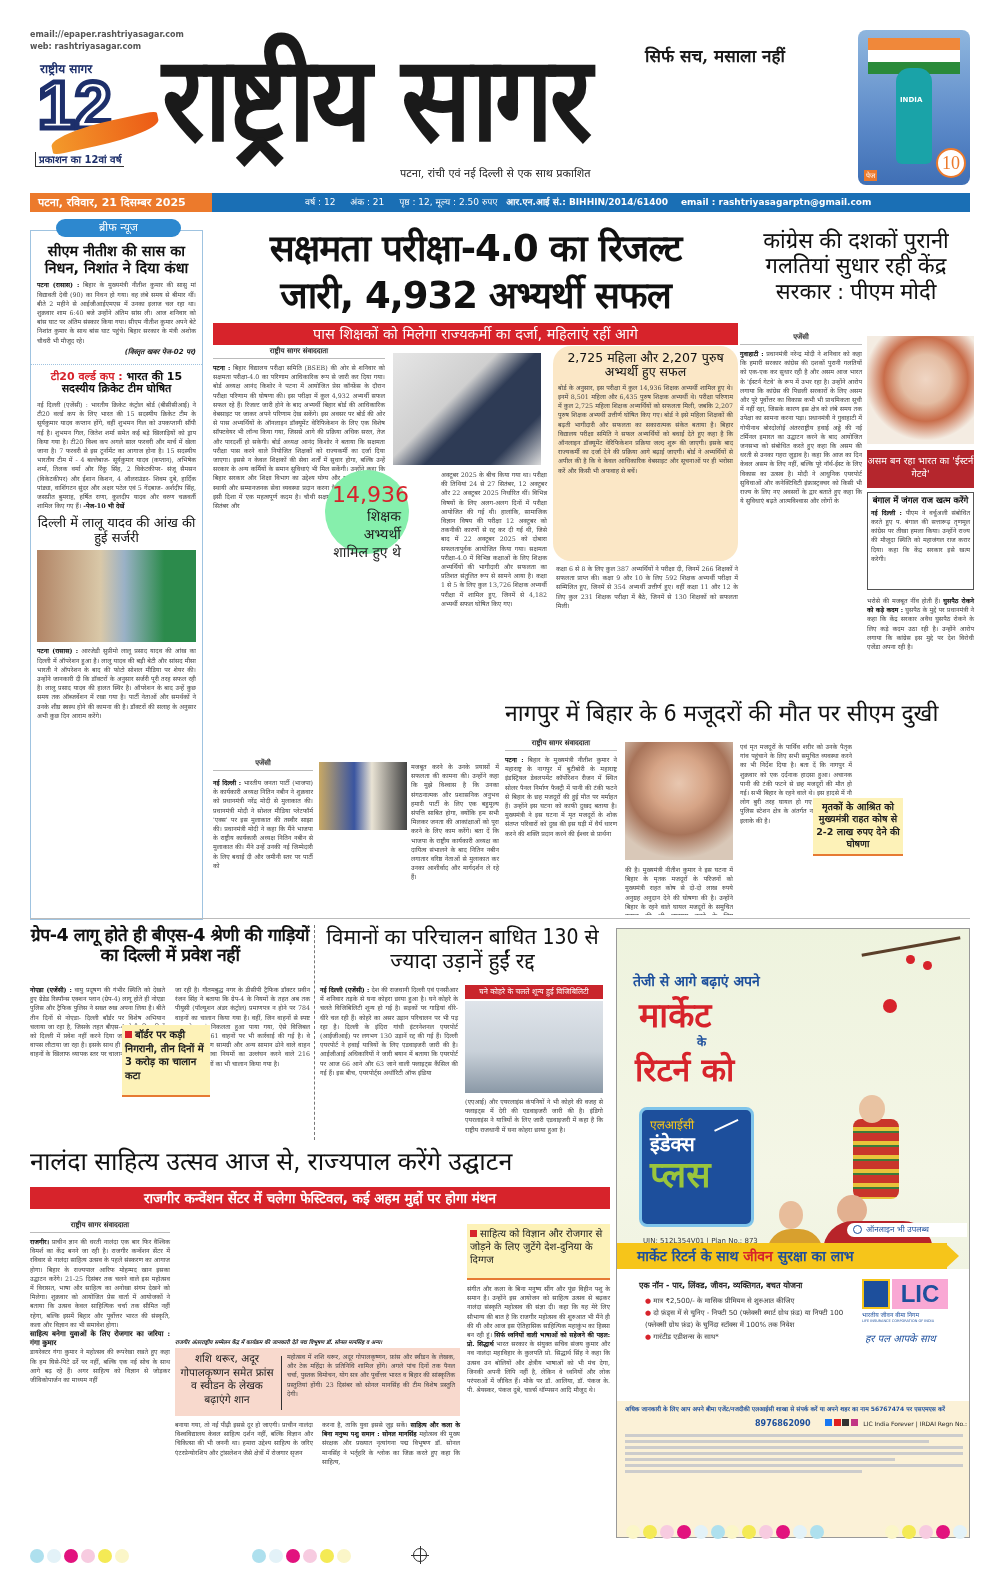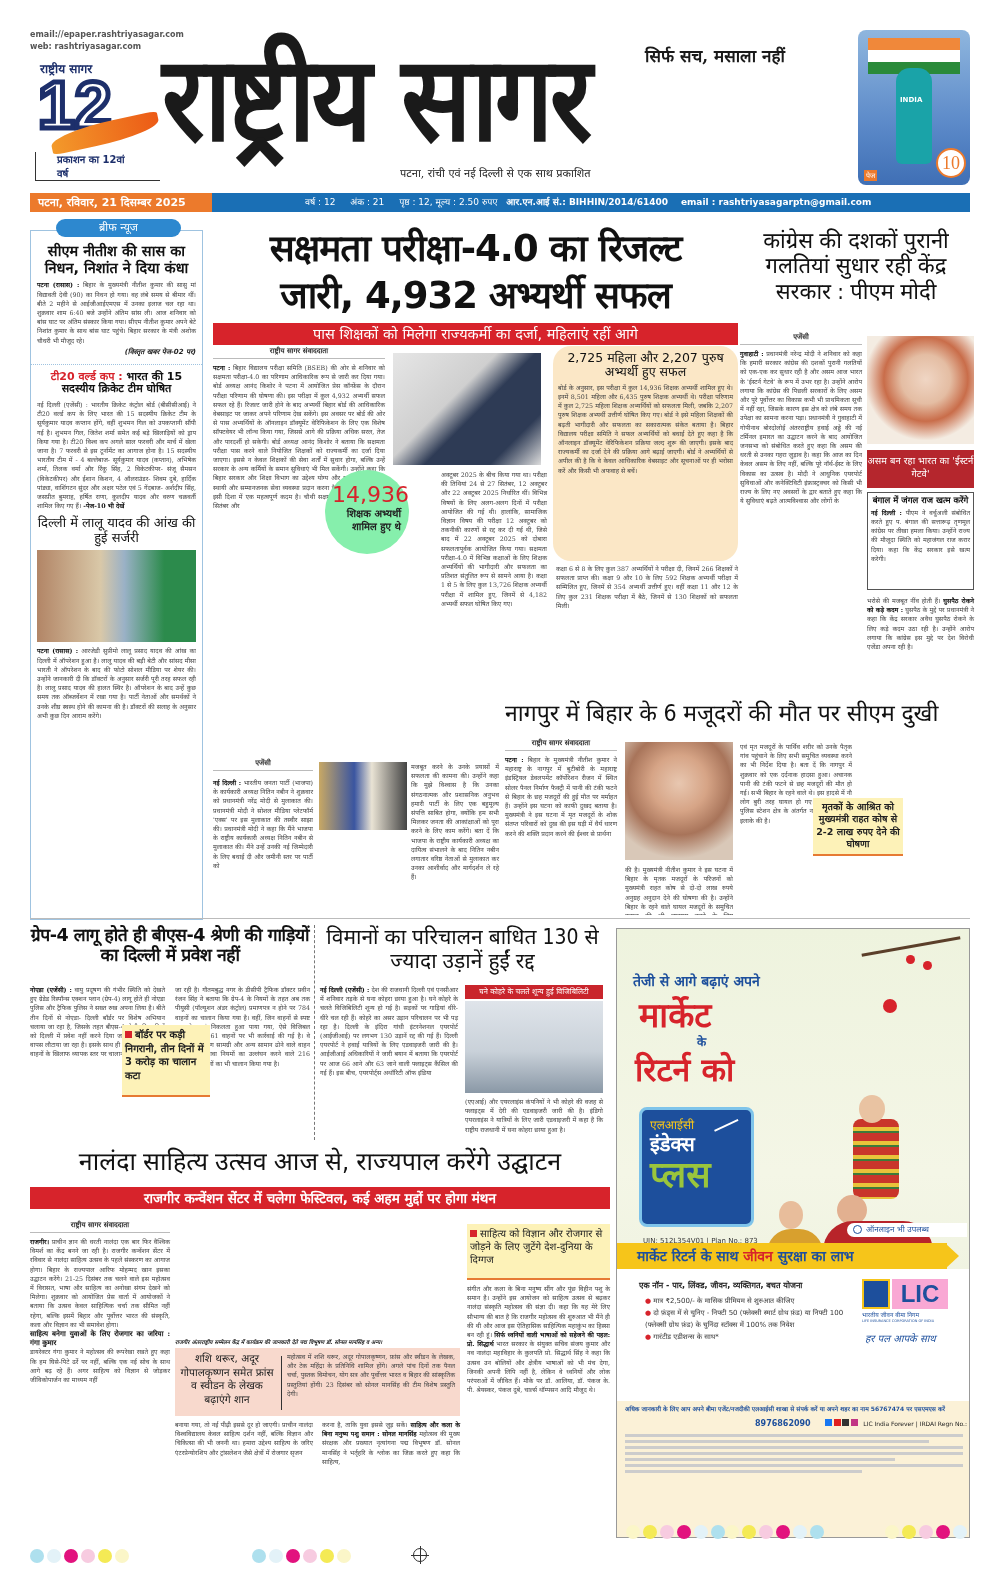--- a/index.html
+++ b/index.html
@@ -18,21 +18,21 @@
 <body>
 
 <div class="abs" style="left:0;top:0;width:1004px;height:190px;">
   <div class="abs" style="left:30px;top:30px;font-size:8px;font-weight:bold;color:#555;">email://epaper.rashtriyasagar.com</div>
   <div class="abs" style="left:30px;top:42px;font-size:8px;font-weight:bold;color:#555;">web: rashtriyasagar.com</div>
 
   <div class="abs" style="left:30px;top:60px;width:130px;height:110px;">
     <div style="font-size:12px;font-weight:bold;color:#1d2f6b;margin-left:10px;">राष्ट्रीय सागर</div>
     <div style="position:absolute;left:8px;top:12px;font-size:66px;font-weight:bold;color:#fff;-webkit-text-stroke:5px #1d2f6b;line-height:1;font-family:'Liberation Sans',sans-serif;">12</div>
     <div style="position:absolute;left:20px;top:62px;width:110px;height:22px;background:linear-gradient(90deg,#f39a2b,#ec5a16);border-radius:60% 10% 60% 10%;transform:rotate(-12deg);"></div>
-    <div style="position:absolute;left:5px;top:92px;font-size:10px;font-weight:bold;color:#1d2f6b;border-left:1px solid #333;border-bottom:1px solid #333;padding:0 21px;">प्रकाशन का 12वां वर्ष</div>
+    <div style="position:absolute;left:5px;top:92px;font-size:10px;font-weight:bold;color:#1d2f6b;border-left:1px solid #333;border-bottom:1px solid #333;padding:0 3px;">प्रकाशन का 12वां वर्ष</div>
   </div>
 
   <div class="abs" style="left:162px;top:40px;font-size:118px;font-weight:bold;color:#1a1a1a;font-family:'DejaVu Sans',sans-serif;letter-spacing:-4px;line-height:1;transform:scaleX(0.88);transform-origin:left;white-space:nowrap;">राष्ट्रीय सागर</div>
   <div class="abs" style="left:645px;top:44px;font-size:17px;font-weight:bold;color:#1a1a1a;font-family:'DejaVu Serif',serif;">सिर्फ सच, मसाला नहीं</div>
   <div class="abs" style="left:400px;top:165px;font-size:11px;color:#222;font-family:'DejaVu Serif',serif;">पटना, रांची एवं नई दिल्ली से एक साथ प्रकाशित</div>
 
   <div class="abs" style="left:858px;top:30px;width:112px;height:155px;border-radius:8px;background:linear-gradient(180deg,#8fb6de 0%,#5c8ac9 60%,#3f6fb5 100%);overflow:hidden;">
     <div style="position:absolute;left:10px;top:8px;width:92px;height:36px;background:linear-gradient(180deg,#f0883a 33%,#fff 33%,#fff 66%,#2a8a3a 66%);"></div>
     <div style="position:absolute;left:38px;top:38px;width:36px;height:96px;background:#1aa3a8;border-radius:14px 14px 6px 6px;"></div>
     <div style="position:absolute;left:42px;top:66px;font-size:7px;color:#fff;font-weight:bold;">INDIA</div>
@@ -76,21 +76,21 @@
   <div class="redband" style="font-size:14.5px;height:22px;line-height:22px;margin-top:6px;white-space:nowrap;">पास शिक्षकों को मिलेगा राज्यकर्मी का दर्जा, महिलाएं रहीं आगे</div>
 
   <div class="abs" style="left:0;top:118px;width:172px;">
     <div class="byline">राष्ट्रीय सागर संवाददाता</div>
     <p class="small"><b>पटना :</b> <span>बिहार विद्यालय परीक्षा समिति (BSEB) की ओर से शनिवार को सक्षमता परीक्षा-4.0 का परिणाम आधिकारिक रूप से जारी कर दिया गया। बोर्ड अध्यक्ष आनंद किशोर ने पटना में आयोजित प्रेस कॉन्फ्रेंस के दौरान परीक्षा परिणाम की घोषणा की। इस परीक्षा में कुल 4,932 अभ्यर्थी सफल सफल रहे हैं। रिजल्ट जारी होने के बाद अभ्यर्थी बिहार बोर्ड की आधिकारिक वेबसाइट पर जाकर अपने परिणाम देख सकेंगे। इस अवसर पर बोर्ड की ओर से पास अभ्यर्थियों के ऑनलाइन डॉक्यूमेंट वेरिफिकेशन के लिए एक विशेष सॉफ्टवेयर भी लॉन्च किया गया, जिससे आगे की प्रक्रिया अधिक सरल, तेज और पारदर्शी हो सकेगी। बोर्ड अध्यक्ष आनंद किशोर ने बताया कि सक्षमता परीक्षा पास करने वाले नियोजित शिक्षकों को राज्यकर्मी का दर्जा दिया जाएगा। इससे न केवल शिक्षकों की सेवा शर्तों में सुधार होगा, बल्कि उन्हें सरकार के अन्य कर्मियों के समान सुविधाएं भी मिल सकेंगी। उन्होंने कहा कि बिहार सरकार और शिक्षा विभाग का उद्देश्य योग्य और सक्षम शिक्षकों को स्थायी और सम्मानजनक सेवा व्यवस्था प्रदान करना है, और सक्षमता परीक्षा इसी दिशा में एक महत्वपूर्ण कदम है। चौथी सक्षमता परीक्षा का आयोजन सितंबर और</span></p>
   </div>
 
   <div class="abs img" style="left:180px;top:125px;width:148px;height:112px;background:linear-gradient(135deg,#e6e6e6 0%,#cfcfcf 40%,#2e3b55 55%,#2e3b55 80%,#ddd 100%);"></div>
   <div class="abs" style="left:112px;top:242px;width:84px;height:84px;border-radius:50%;background:#86efac;text-align:right;">
     <div style="font-size:22px;color:#d7232b;margin-top:12px;font-family:'DejaVu Sans',sans-serif;">14,936</div>
-    <div style="font-size:10px;font-weight:bold;color:#222;padding:0 8px;line-height:1.3;">शिक्षक अभ्यर्थी शामिल हुए थे</div>
+    <div style="font-size:14px;font-weight:normal;color:#222;padding:0 8px;line-height:1.3;">शिक्षक अभ्यर्थी शामिल हुए थे</div>
   </div>
   <div class="abs" style="left:228px;top:242px;width:106px;">
     <p class="small">अक्टूबर 2025 के बीच किया गया था। परीक्षा की तिथियां 24 से 27 सितंबर, 12 अक्टूबर और 22 अक्टूबर 2025 निर्धारित थीं। विभिन्न विषयों के लिए अलग-अलग दिनों में परीक्षा आयोजित की गई थी। हालांकि, सामाजिक विज्ञान विषय की परीक्षा 12 अक्टूबर को तकनीकी कारणों से रद्द कर दी गई थी, जिसे बाद में 22 अक्टूबर 2025 को दोबारा सफलतापूर्वक आयोजित किया गया। सक्षमता परीक्षा-4.0 में विभिन्न कक्षाओं के लिए शिक्षक अभ्यर्थियों की भागीदारी और सफलता का प्रतिशत संतुलित रूप से सामने आया है। कक्षा 1 से 5 के लिए कुल 13,726 शिक्षक अभ्यर्थी परीक्षा में शामिल हुए, जिनमें से 4,182 अभ्यर्थी सफल घोषित किए गए।</p>
   </div>
 
   <div class="abs" style="left:340px;top:118px;width:185px;height:215px;background:#fbe7c6;padding:5px;border-radius:18px;">
     <div class="hd" style="font-size:12.5px;text-align:center;margin-bottom:3px;font-weight:normal;">2,725 महिला और 2,207 पुरुष अभ्यर्थी हुए सफल</div>
     <p class="small">बोर्ड के अनुसार, इस परीक्षा में कुल 14,936 शिक्षक अभ्यर्थी शामिल हुए थे। इनमें 8,501 महिला और 6,435 पुरुष शिक्षक अभ्यर्थी थे। परीक्षा परिणाम में कुल 2,725 महिला शिक्षक अभ्यर्थियों को सफलता मिली, जबकि 2,207 पुरुष शिक्षक अभ्यर्थी उत्तीर्ण घोषित किए गए। बोर्ड ने इसे महिला शिक्षकों की बढ़ती भागीदारी और सफलता का सकारात्मक संकेत बताया है। बिहार विद्यालय परीक्षा समिति ने सफल अभ्यर्थियों को बधाई देते हुए कहा है कि ऑनलाइन डॉक्यूमेंट वेरिफिकेशन प्रक्रिया जल्द शुरू की जाएगी। इसके बाद राज्यकर्मी का दर्जा देने की प्रक्रिया आगे बढ़ाई जाएगी। बोर्ड ने अभ्यर्थियों से अपील की है कि वे केवल आधिकारिक वेबसाइट और सूचनाओं पर ही भरोसा करें और किसी भी अफवाह से बचें।</p>
   </div>
   <div class="abs" style="left:343px;top:336px;width:182px;">
@@ -168,21 +168,21 @@
     <p class="small"><b>नई दिल्ली (एजेंसी) :</b> <span>देश की राजधानी दिल्ली एवं एनसीआर में शनिवार तड़के से घना कोहरा छाया हुआ है। घने कोहरे के चलते विजिबिलिटी शून्य हो गई है। सड़कों पर गाड़ियां धीरे-धीरे चल रही हैं। कोहरे का असर उड़ान परिचालन पर भी पड़ रहा है। दिल्ली के इंदिरा गांधी इंटरनेशनल एयरपोर्ट (आईजीआई) पर लगभग 130 उड़ानें रद्द की गई हैं। दिल्ली एयरपोर्ट ने हवाई यात्रियों के लिए एडवाइजरी जारी की है। आईजीआई अधिकारियों ने जारी बयान में बताया कि एयरपोर्ट पर आज 66 आने और 63 जाने वाली फ्लाइट्स कैंसिल की गई हैं। इस बीच, एयरपोर्ट्स अथॉरिटी ऑफ इंडिया</span></p>
   </div>
   <div class="abs" style="left:145px;top:60px;width:138px;height:14px;background:#c9252c;color:#fff;font-size:7.5px;text-align:center;line-height:14px;white-space:nowrap;overflow:hidden;">घने कोहरे के चलते शून्य हुई विजिबिलिटी</div>
   <div class="abs img" style="left:145px;top:76px;width:138px;height:92px;background:linear-gradient(180deg,#dfe4ea 0%,#c9d1d9 55%,#8a98a6 100%);"></div>
   <div class="abs" style="left:145px;top:172px;width:138px;">
     <p class="small">(एएआई) और एयरलाइंस कंपनियों ने भी कोहरे की वजह से फ्लाइट्स में देरी की एडवाइजरी जारी की है। इंडिगो एयरलाइंस ने यात्रियों के लिए जारी एडवाइजरी में कहा है कि राष्ट्रीय राजधानी में घना कोहरा छाया हुआ है।</p>
   </div>
 </div>
 
 <div class="abs" style="left:30px;top:1148px;width:580px;height:395px;">
-  <div class="hdc" style="font-size:25px;text-align:center;white-space:nowrap;">नालंदा साहित्य उत्सव आज से, राज्यपाल करेंगे उद्घाटन</div>
+  <div class="hdc" style="font-size:25px;text-align:left;white-space:nowrap;">नालंदा साहित्य उत्सव आज से, राज्यपाल करेंगे उद्घाटन</div>
   <div class="redband" style="font-size:13.5px;height:22px;line-height:22px;margin-top:10px;white-space:nowrap;font-weight:bold;">राजगीर कन्वेंशन सेंटर में चलेगा फेस्टिवल, कई अहम मुद्दों पर होगा मंथन</div>
 
   <div class="abs" style="left:0;top:72px;width:140px;">
     <div class="byline">राष्ट्रीय सागर संवाददाता</div>
     <p class="small"><b>राजगीर।</b> <span>प्राचीन ज्ञान की धरती नालंदा एक बार फिर वैश्विक विमर्श का केंद्र बनने जा रही है। राजगीर कन्वेंशन सेंटर में रविवार से नालंदा साहित्य उत्सव के पहले संस्करण का आगाज होगा। बिहार के राज्यपाल आरिफ मोहम्मद खान इसका उद्घाटन करेंगे। 21-25 दिसंबर तक चलने वाले इस महोत्सव में विरासत, भाषा और साहित्य का अनोखा संगम देखने को मिलेगा। शुक्रवार को आयोजित प्रेस वार्ता में आयोजकों ने बताया कि उत्सव केवल साहित्यिक चर्चा तक सीमित नहीं रहेगा, बल्कि इसमें बिहार और पूर्वोत्तर भारत की संस्कृति, कला और विज्ञान का भी समावेश होगा।</span></p>
     <p class="small"><b style="font-size:7px">साहित्य बनेगा युवाओं के लिए रोजगार का जरिया : गंगा कुमार</b></p>
     <p class="small">डायरेक्टर गंगा कुमार ने महोत्सव की रूपरेखा रखते हुए कहा कि हम घिसे-पिटे ढर्रे पर नहीं, बल्कि एक नई सोच के साथ आगे बढ़ रहे हैं। अगर साहित्य को विज्ञान से जोड़कर जीविकोपार्जन का माध्यम नहीं</p>
   </div>
 
   <div class="abs" style="left:145px;top:190px;width:285px;font-size:5.5px;font-style:italic;white-space:nowrap;overflow:hidden;font-weight:bold;">राजगीर अंतरराष्ट्रीय सम्मेलन केंद्र में कार्यक्रम की जानकारी देते पद्म विभूषण डॉ. सोनल मानसिंह व अन्य।</div>

